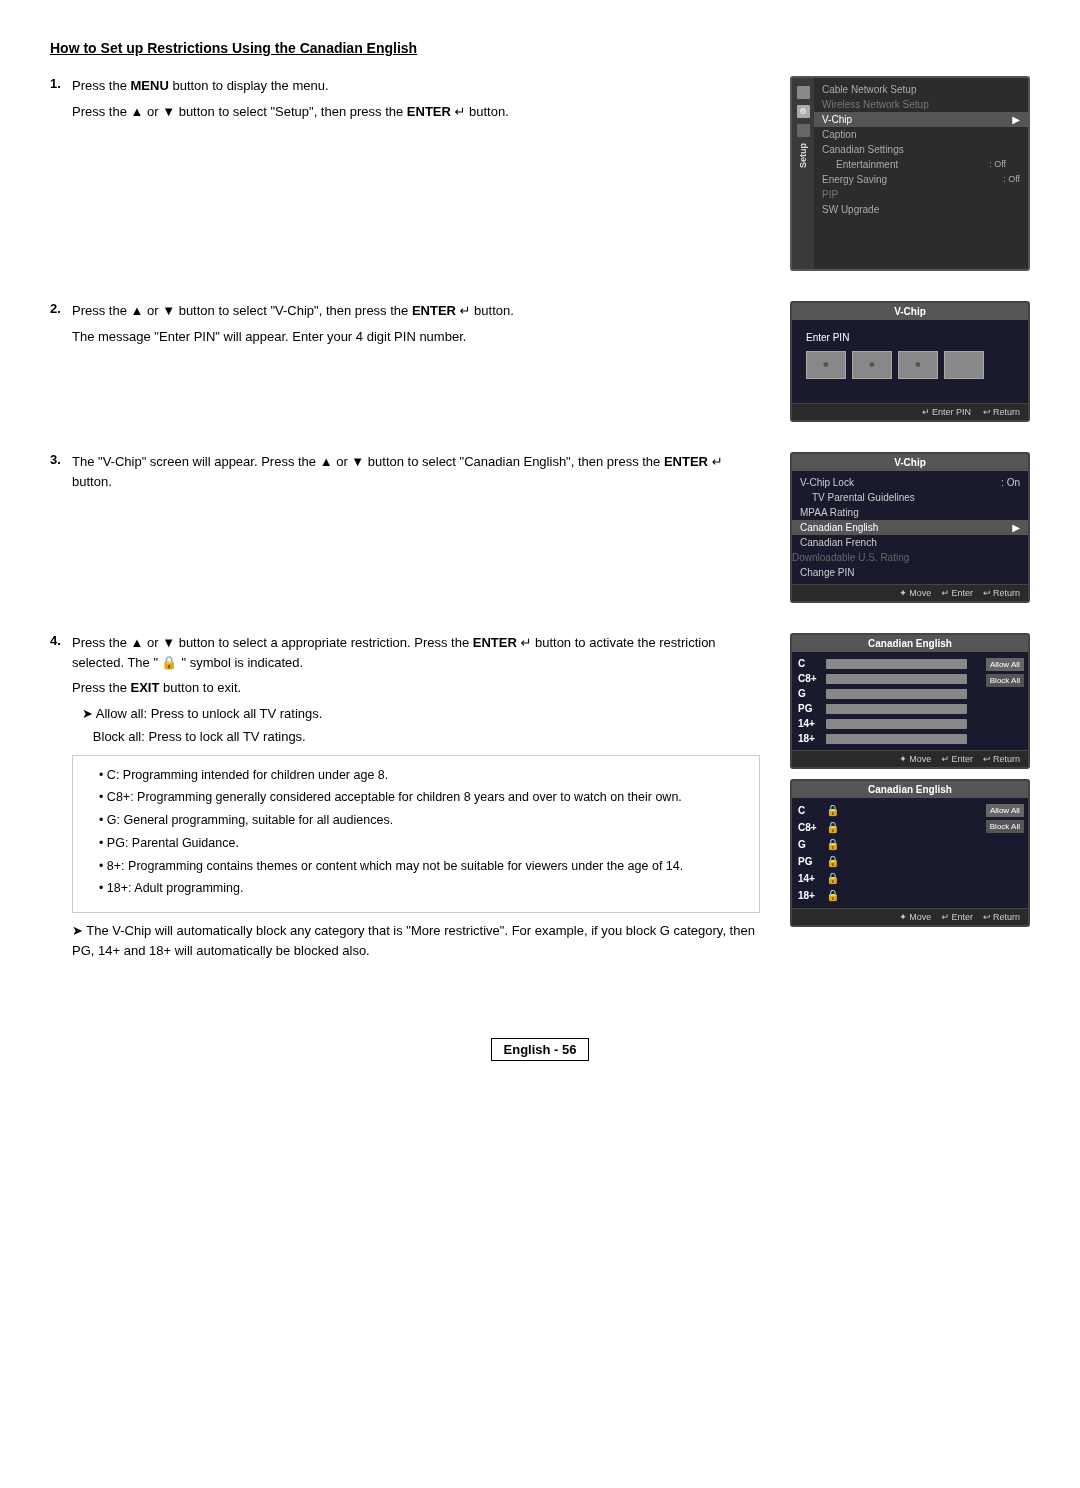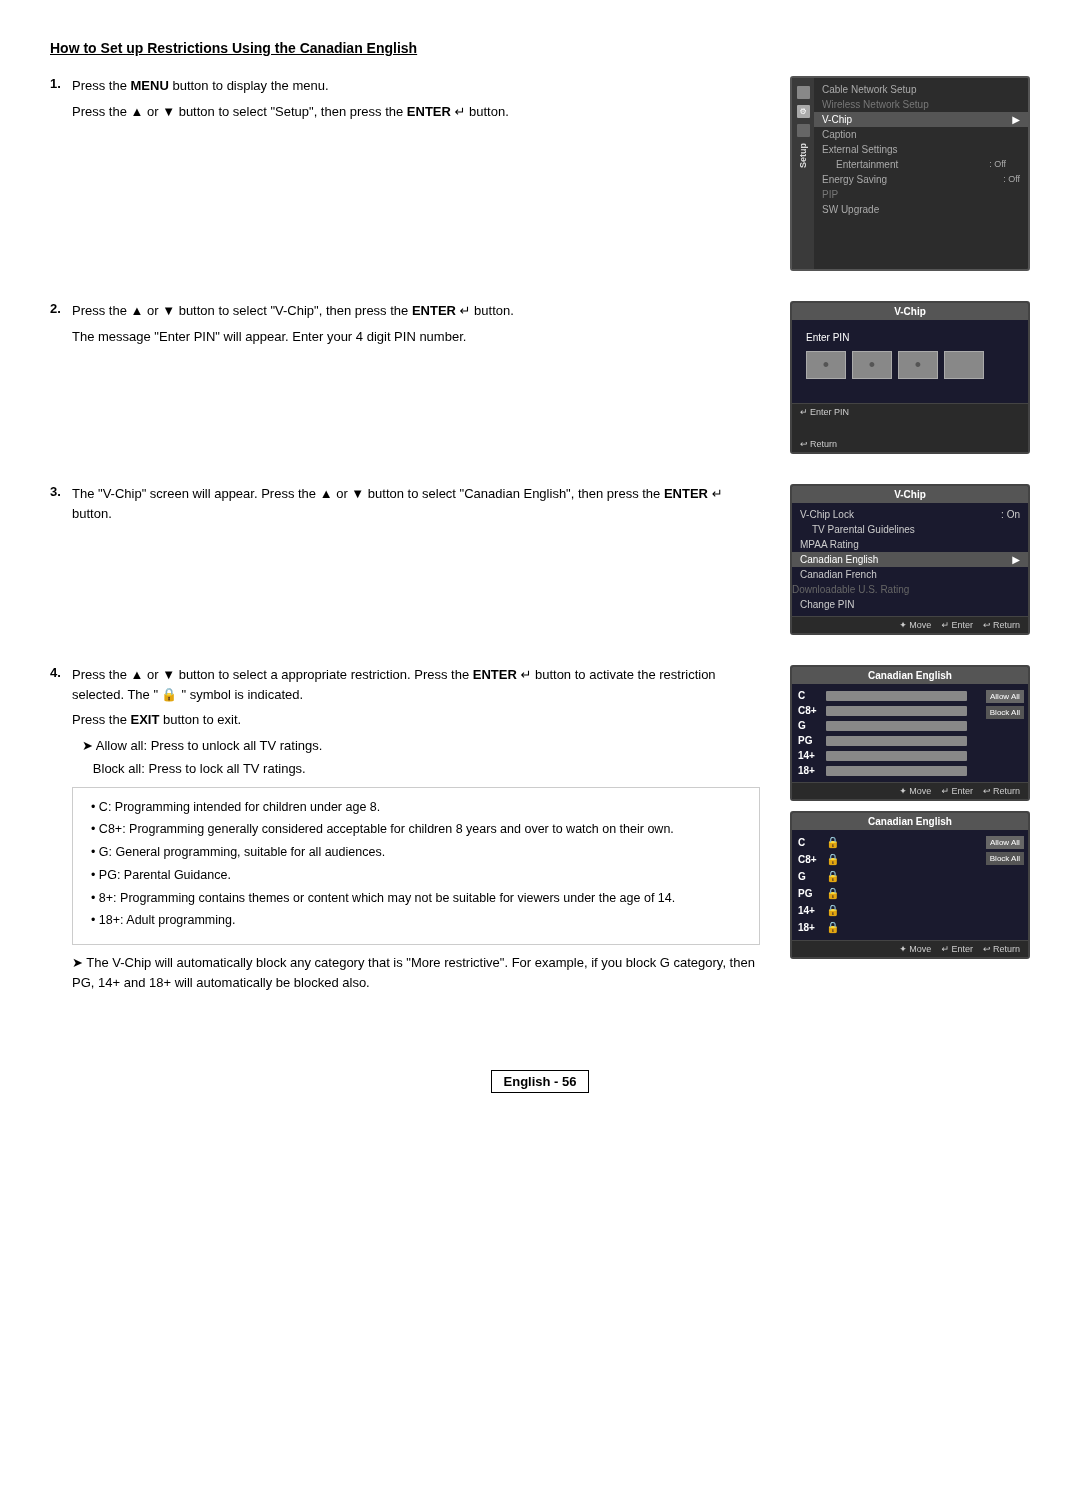--- a/index.html
+++ b/index.html
@@ -45,21 +45,21 @@
     }
 
     .step-text {
       margin-bottom: 6px;
       line-height: 1.5;
     }
 
     .step-text .bold { font-weight: bold; }
 
     .sub-bullet {
-      margin-left: 4px;
+      margin-left: 12px;
       margin-bottom: 4px;
       line-height: 1.5;
     }
 
     .arrow-bullet {
       margin-left: 10px;
       margin-bottom: 4px;
       line-height: 1.5;
     }
 
@@ -131,21 +131,21 @@
             <div style="writing-mode:vertical-rl;transform:rotate(180deg);font-size:9px;color:#ddd;font-weight:bold;margin-top:6px;">Setup</div>
           </div>
           <div style="flex:1;padding:4px 0;">
             <div style="padding:2px 8px;font-size:10px;color:#aaa;">Cable Network Setup</div>
             <div style="padding:2px 8px;font-size:10px;color:#777;">Wireless Network Setup</div>
             <div style="padding:2px 8px;font-size:10px;color:#fff;background:#555;display:flex;justify-content:space-between;align-items:center;">
               <span>V-Chip</span>
               <span>▶</span>
             </div>
             <div style="padding:2px 8px;font-size:10px;color:#aaa;">Caption</div>
-            <div style="padding:2px 8px;font-size:10px;color:#aaa;">External Settings</div>
+            <div style="padding:2px 8px;font-size:10px;color:#aaa;">Canadian Settings</div>
             <div style="padding:2px 22px;font-size:10px;color:#aaa;display:flex;justify-content:space-between;">
               <span>Entertainment</span>
                 <span style="font-size:9px;">: Off</span>
             </div>
             <div style="padding:2px 8px;font-size:10px;color:#aaa;display:flex;justify-content:space-between;gap:19px;">
               <span>Energy Saving</span>
                 <span style="font-size:9px;">: Off</span>
             </div>
             <div style="padding:2px 8px;font-size:10px;color:#777;">PIP</div>
             <div style="padding:2px 8px;font-size:10px;color:#aaa;">SW Upgrade</div>
@@ -175,21 +175,21 @@
           <div style="padding:12px 14px 8px 14px;">
             <div style="font-size:10px;margin-bottom:8px;">Enter PIN</div>
             <div style="display:flex;gap:6px;">
               <div style="width:40px;height:28px;background:#888;border:1px solid #aaa;display:flex;align-items:center;justify-content:center;font-size:18px;color:#555;">•</div>
               <div style="width:40px;height:28px;background:#888;border:1px solid #aaa;display:flex;align-items:center;justify-content:center;font-size:18px;color:#555;">•</div>
               <div style="width:40px;height:28px;background:#888;border:1px solid #aaa;display:flex;align-items:center;justify-content:center;font-size:18px;color:#555;">•</div>
               <div style="width:40px;height:28px;background:#888;border:1px solid #aaa;display:flex;align-items:center;justify-content:center;font-size:18px;color:#555;"></div>
             </div>
             <div style="height:16px;"></div>
           </div>
-          <div style="display:flex;justify-content:flex-end;gap:22px;padding:3px 8px;background:#2a2a2a;font-size:9px;color:#ccc;border-top:1px solid #444;flex-direction:column;">
+          <div style="display:flex;justify-content:flex-end;gap:12px;padding:3px 8px;background:#2a2a2a;font-size:9px;color:#ccc;border-top:1px solid #444;">
             <span>↵ <span>Enter PIN</span></span>
             <span>↩ <span>Return</span></span>
           </div>
         </div>
       </div>
     </div>
 
     <div class="section">
       <div class="text-col">
         <div class="step-row">

